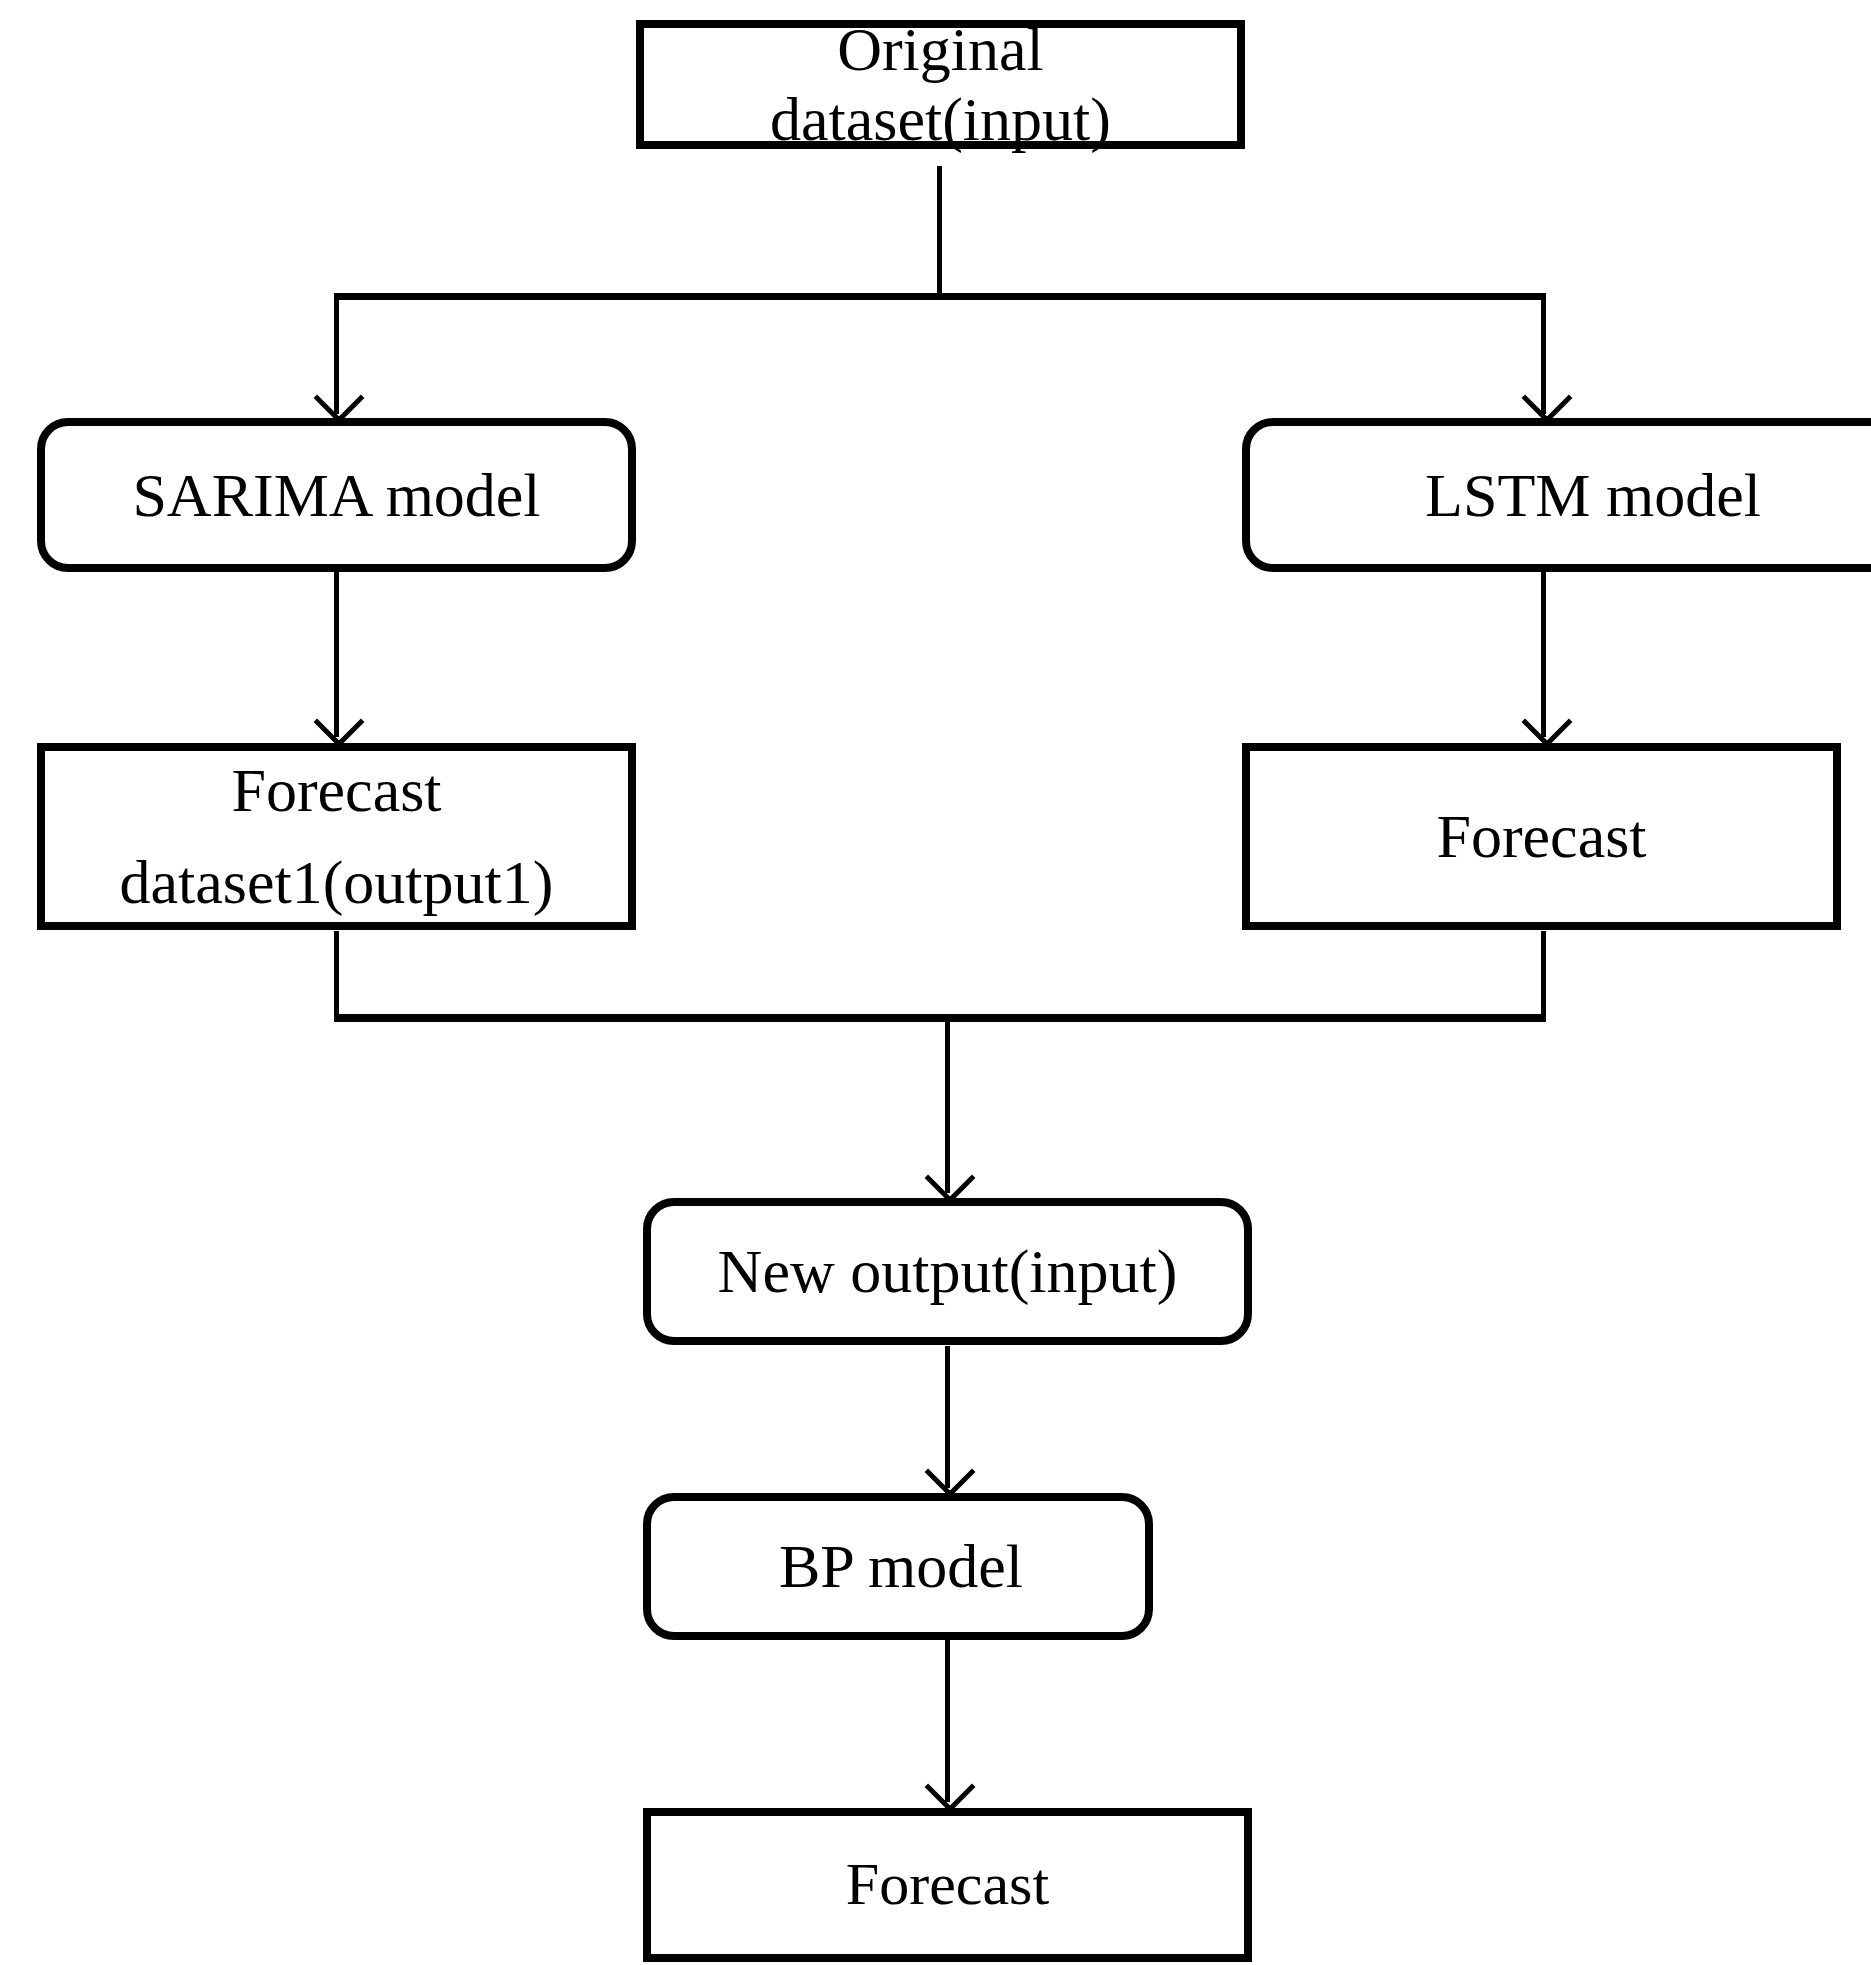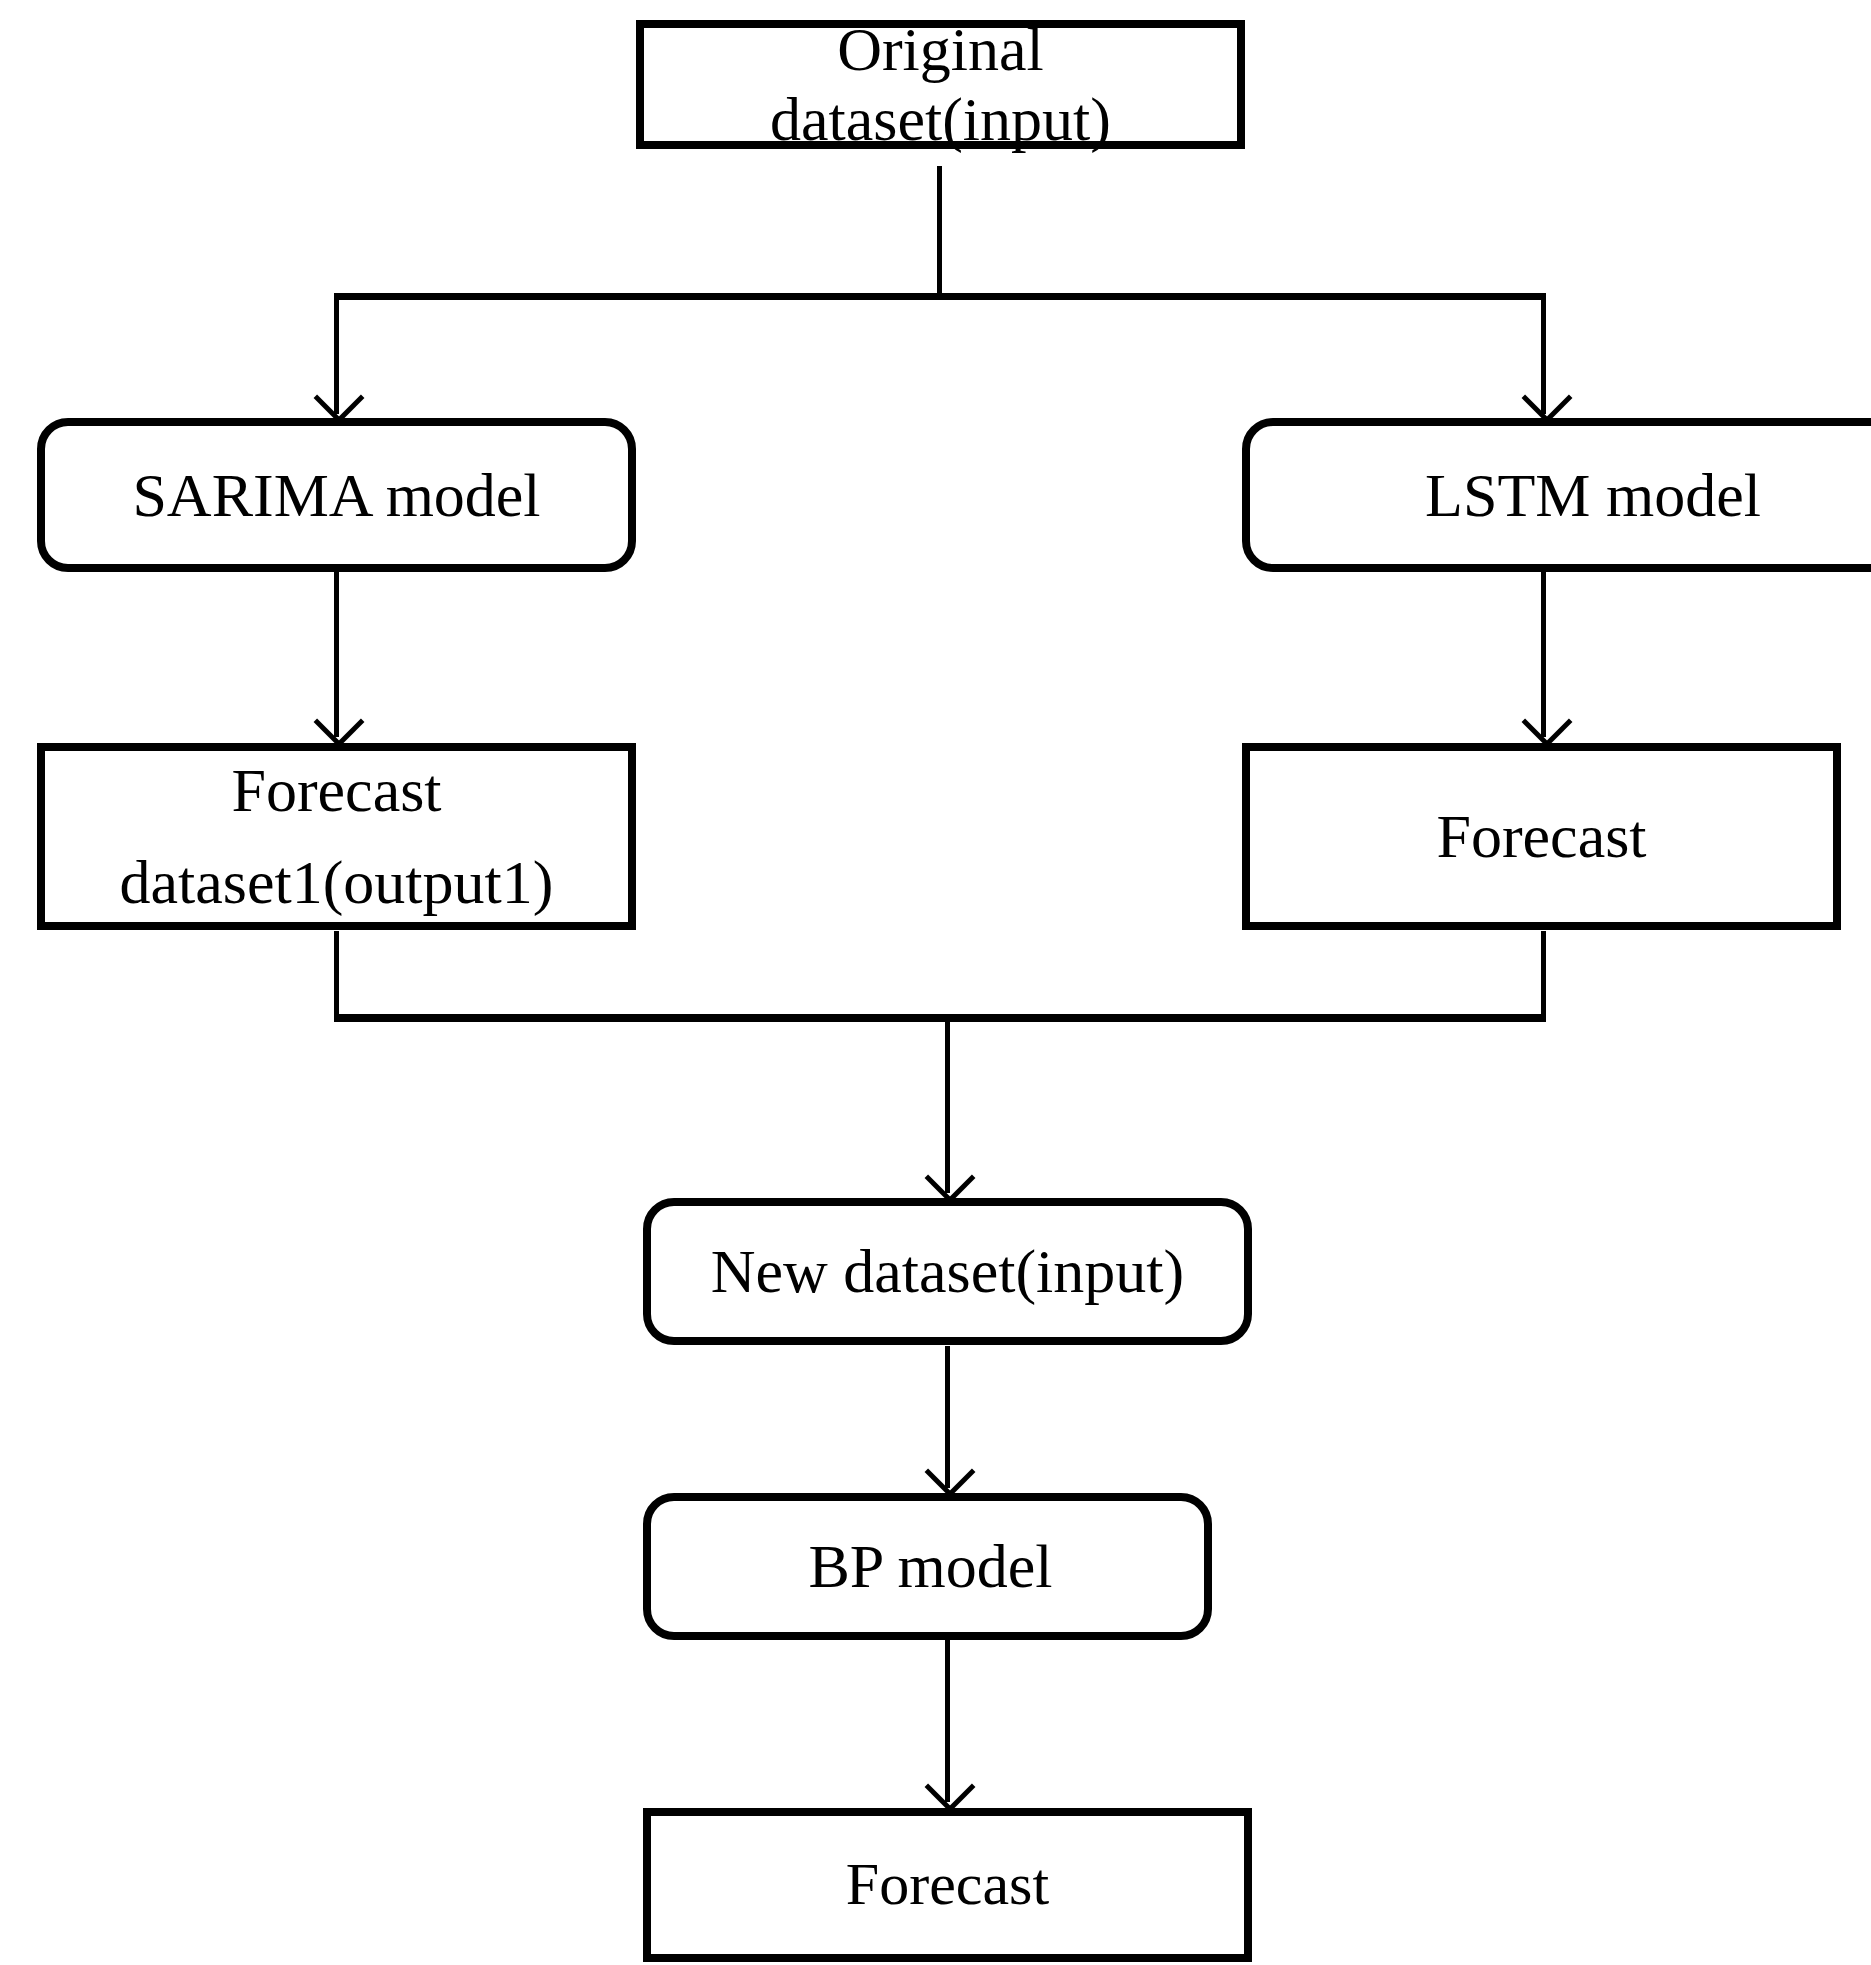--- a/index.html
+++ b/index.html
@@ -69,24 +69,24 @@
   <div class="box gap2" style="left:37px;top:743px;width:599px;height:187px;">
     <span class="ln">Forecast</span>
     <span class="ln">dataset1(output1)</span>
   </div>
 
   <div class="box gap2" style="left:1242px;top:743px;width:599px;height:187px;">
     <span class="ln">Forecast</span>
   </div>
 
   <div class="box single" style="left:643px;top:1198px;width:609px;height:147px;">
-    <span class="ln">New dataset(input)</span>
+    <span class="ln">New output(input)</span>
   </div>
 
-  <div class="box single" style="left:643px;top:1493px;width:569px;height:147px;padding-left:6px;">
+  <div class="box single" style="left:643px;top:1493px;width:510px;height:147px;padding-left:6px;">
     <span class="ln">BP model</span>
   </div>
 
   <div class="box tight2" style="left:643px;top:1808px;width:609px;height:154px;">
     <span class="ln">Forecast</span>
   </div>
 
 </div>
 
 

